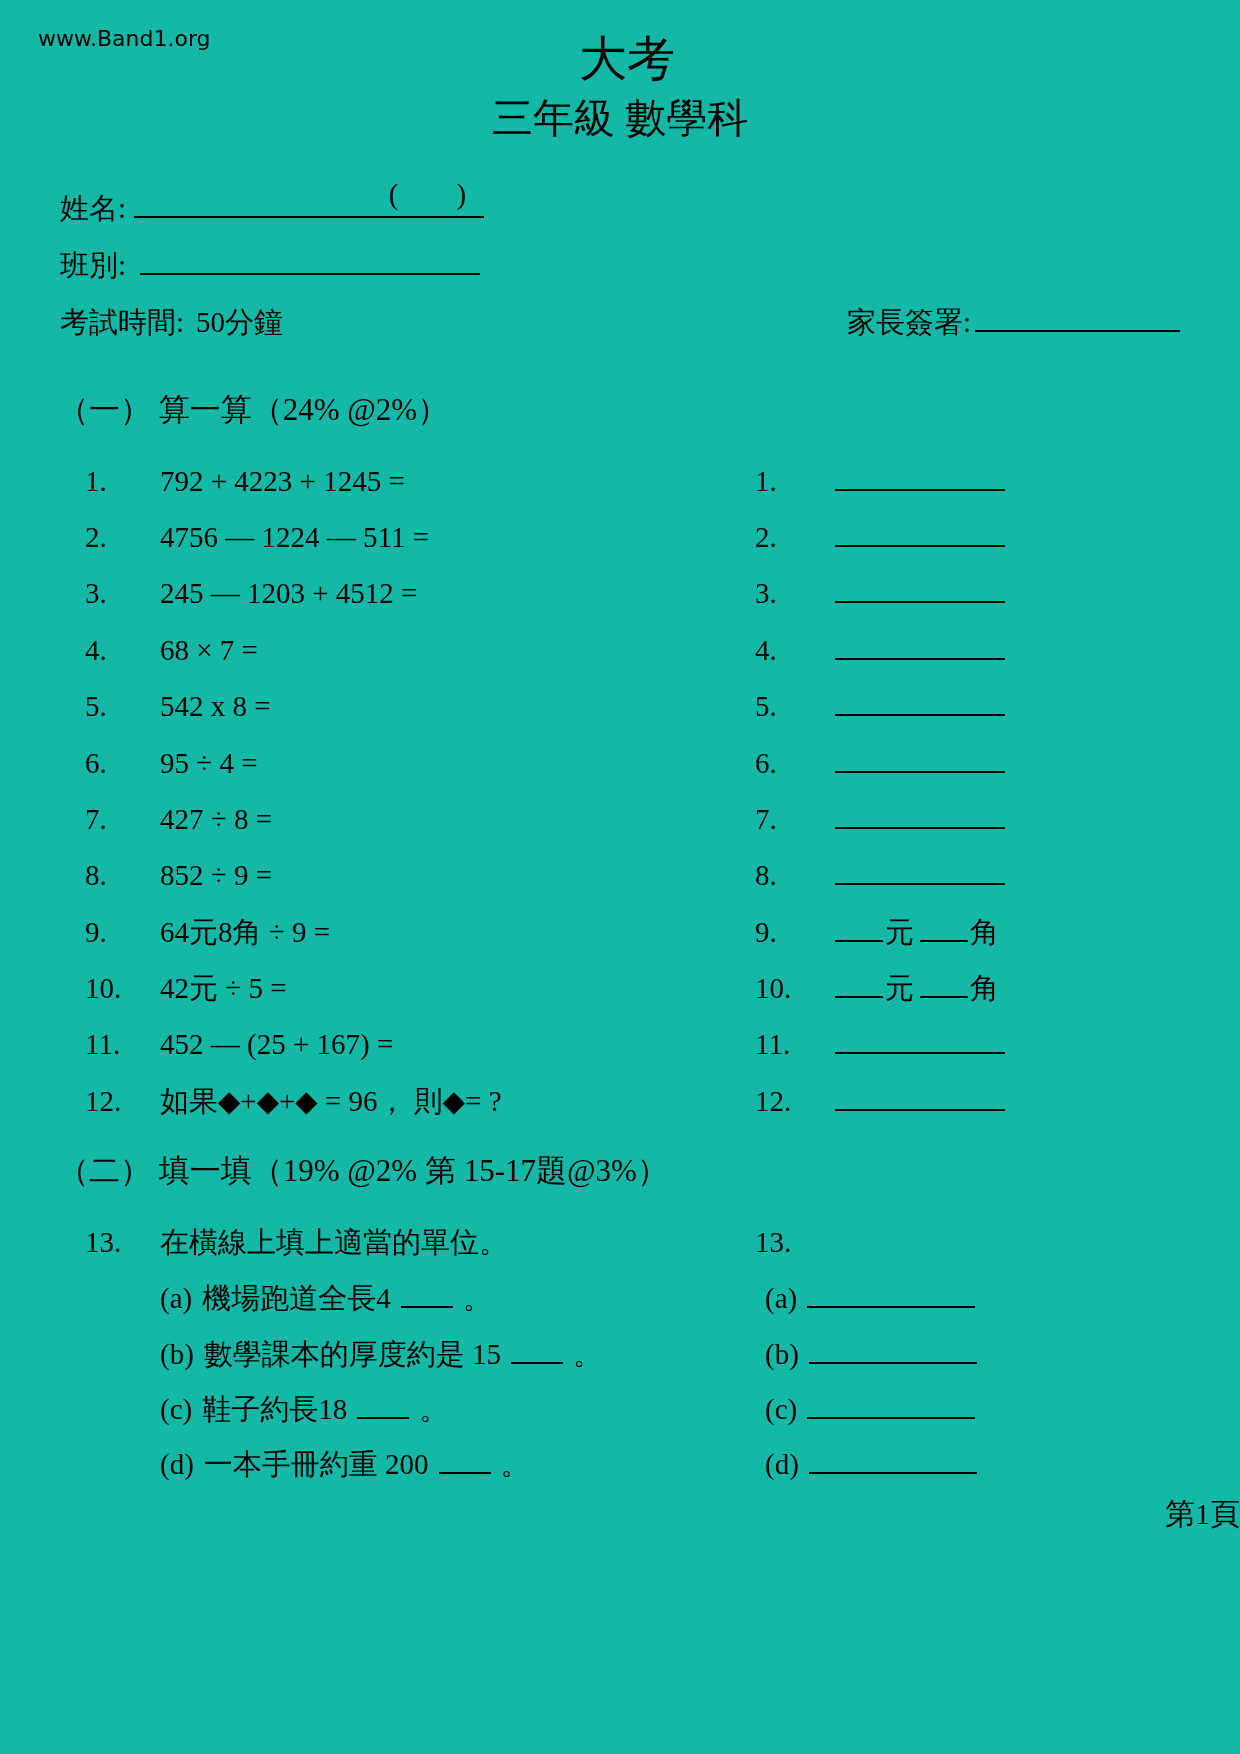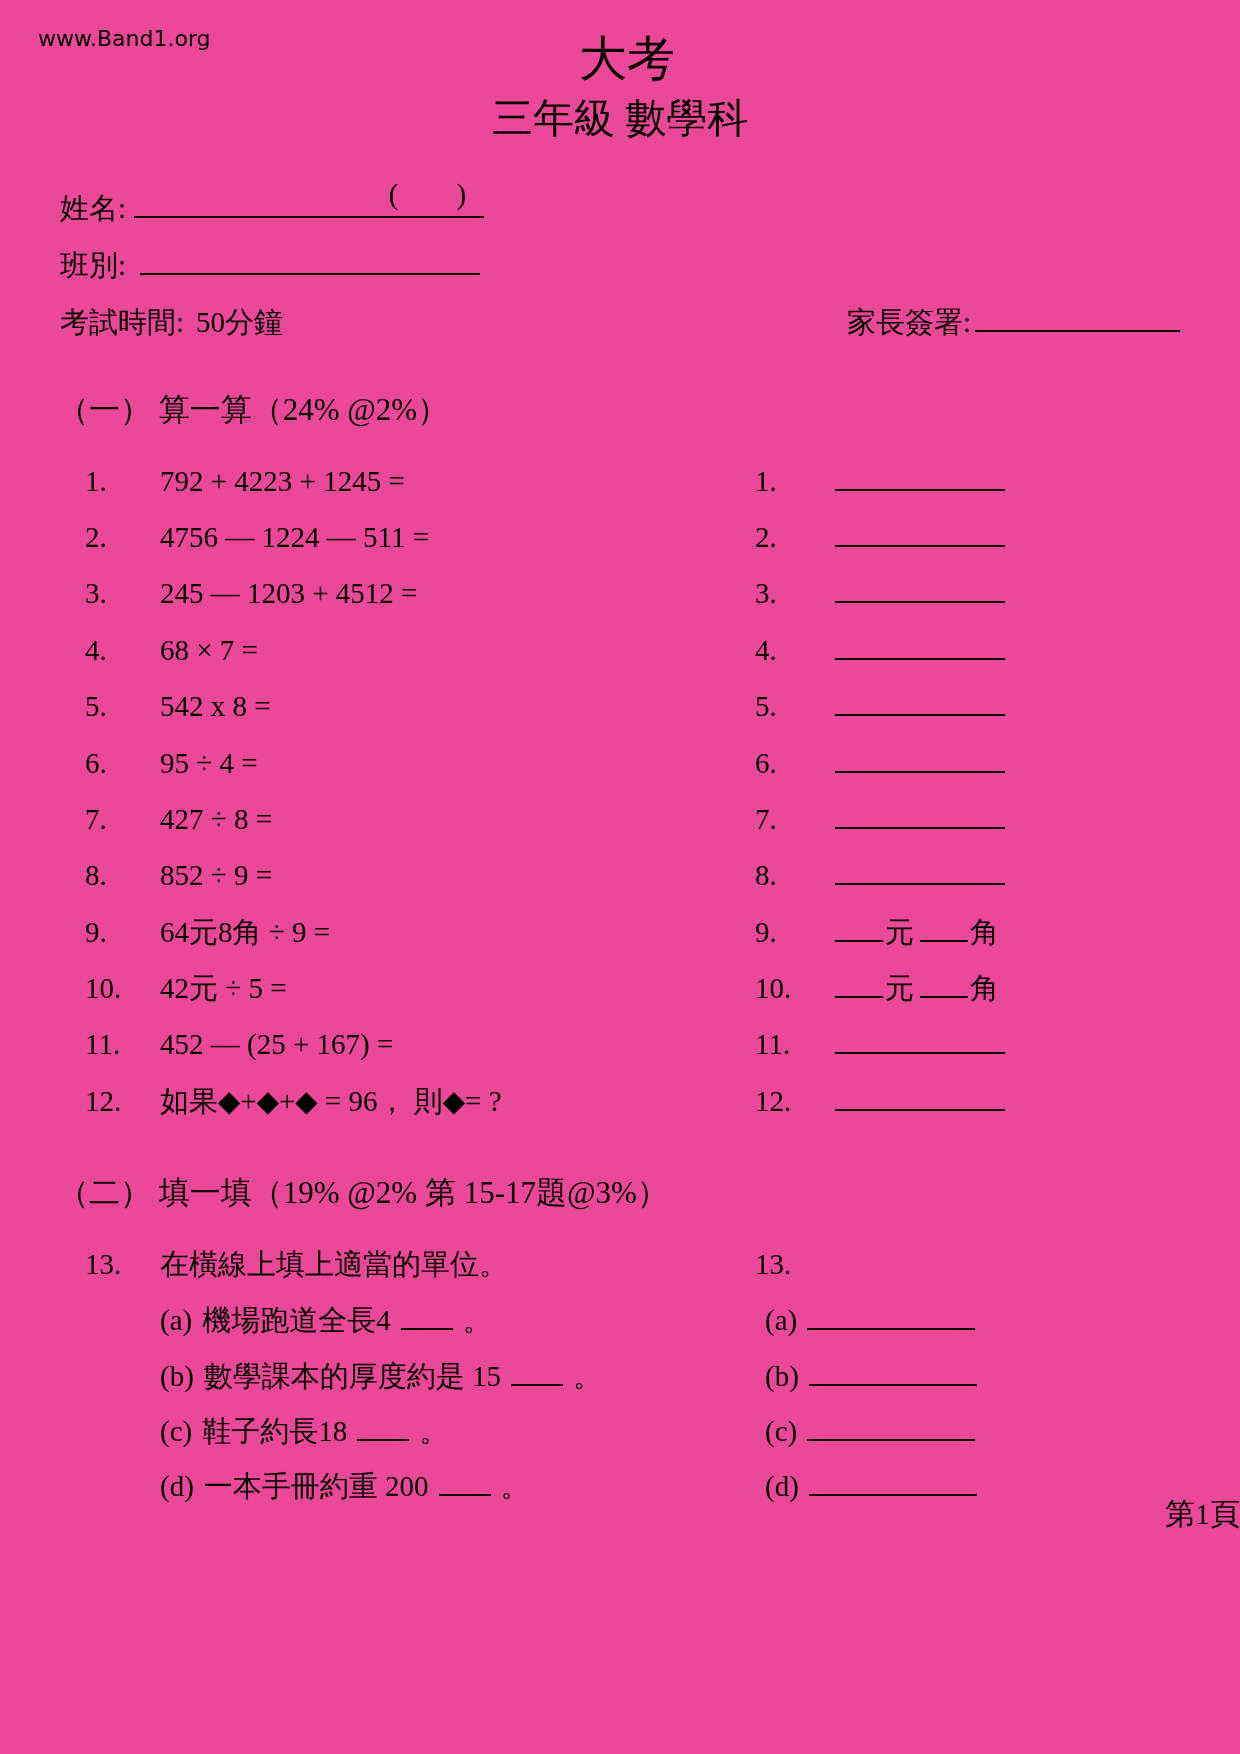--- a/index.html
+++ b/index.html
@@ -1,20 +1,20 @@
 <!DOCTYPE html>
 <html><head>
 <meta charset="utf-8">
 <style>
   html, body { margin:0; padding:0; background:#ffffff; }
   .page {
     position:relative;
     width:1240px; height:1754px;
     margin:0 auto;
-    background:#ec4899;
+    background:#14b8a6;
     color:#000;
     font-family:"Liberation Serif","DejaVu Serif",serif;
     overflow:hidden;
   }
   .watermark {
     position:absolute; top:26px; left:38px;
     font-family:"DejaVu Sans","Liberation Sans",sans-serif;
     font-size:22px; color:#000;
   }
   .title {
@@ -33,21 +33,21 @@
   .hright { margin-left:auto; width:350px; display:flex; align-items:baseline; justify-content:flex-end; }
   .blank { display:inline-block; height:0; border-bottom:2px solid #000; }
   .name-blank { width:350px; margin-left:8px; position:relative; }
   .class-blank { width:340px; margin-left:14px; }
   .small-blank { width:205px; margin-left:4px; }
   .paren { position:absolute; right:18px; bottom:5px; white-space:pre; font-size:29px; }
   .time-value { margin-left:12px; }
 
   
   .sheading { margin:46px 0 34px 58px; font-size:31px; }
-  .sheading2 { margin-top:54px; }
+  .sheading2 { margin-top:32px; }
 
   
   .qrow {
     display:flex; align-items:baseline;
     padding:0 60px 0 85px;
     margin-bottom:23px;
     font-size:29px; line-height:1.15;
   }
   .qnum { flex:none; width:75px; }
   .qtext { flex:none; width:505px; white-space:nowrap; }

